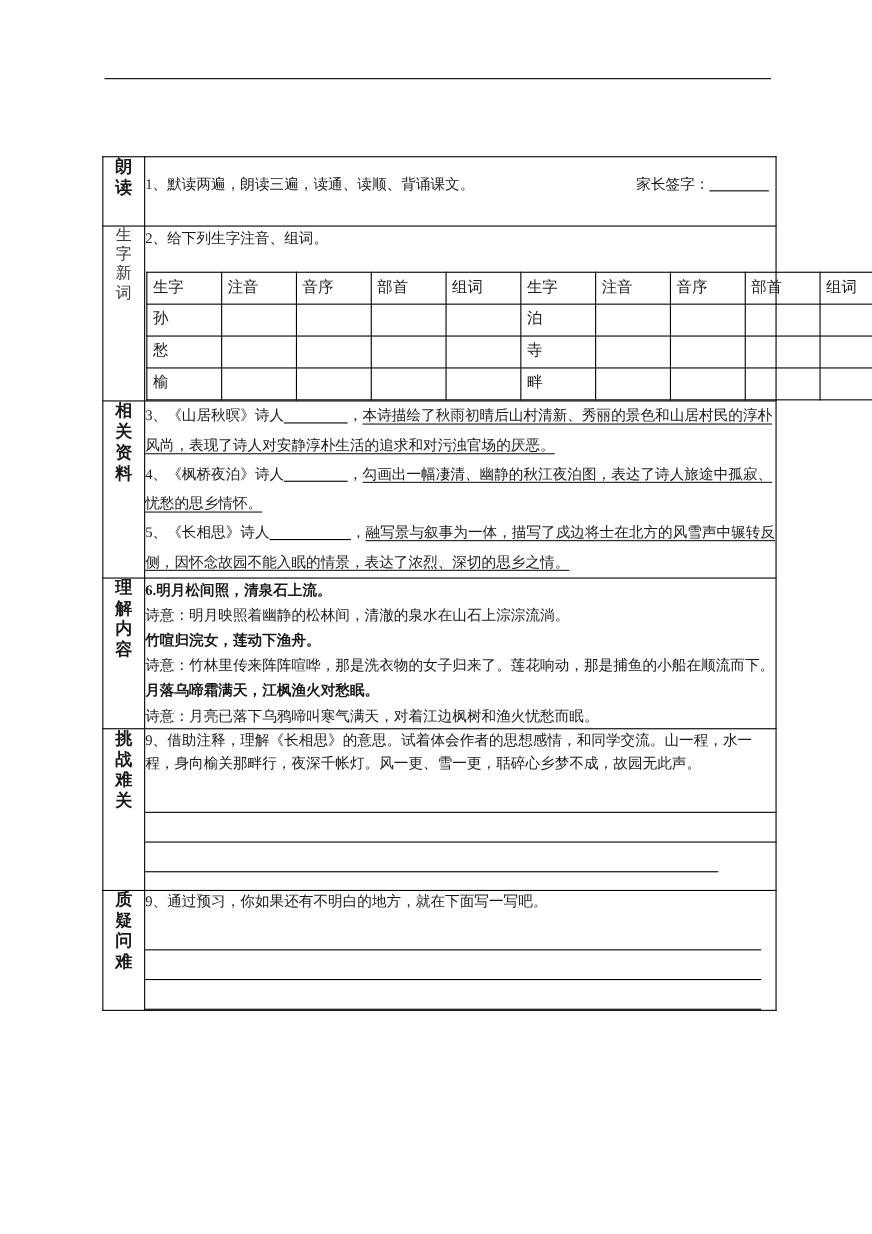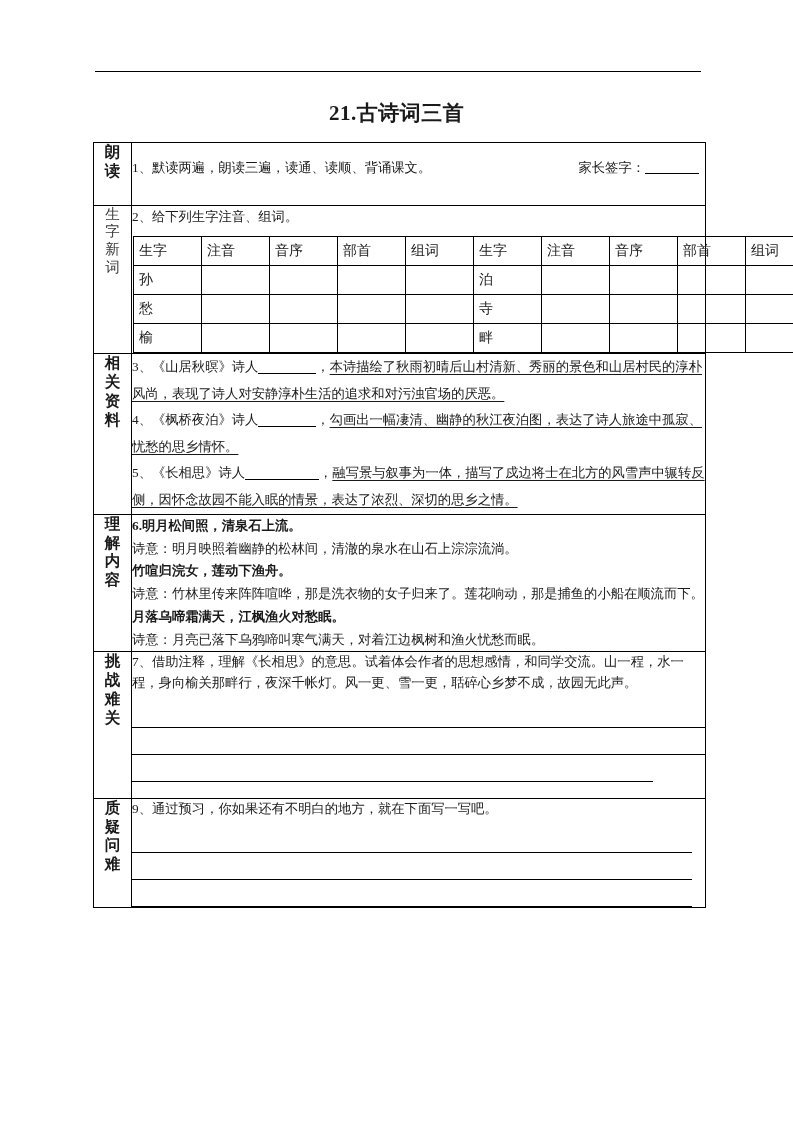--- a/index.html
+++ b/index.html
@@ -88,21 +88,21 @@
   .sign-wrap { margin-right: 6px; }
   .blank-inline {
     display: inline-block;
     width: 54px;
     border-bottom: 1.4px solid #000;
     vertical-align: -2px;
   }
   .row1-pad { height: 26px; }
 
   
-  .vocab-intro { margin-bottom: 9px; }
+  .vocab-intro { margin-bottom: 20px; }
   table.vocab {
     border-collapse: collapse;
     table-layout: fixed;
     width: 570px;
     margin-left: 1px;
   }
   table.vocab td {
     border: 1.1px solid #000;
     height: 26px;
     width: 57px;
@@ -152,21 +152,20 @@
   .wline.w-mid { width: 521px; }
   .tail-pad { height: 16px; }
 </style>
 </head>
 <body>
 
 <div class="page">
 
   <div class="header-rule"></div>
 
-  <div class="doc-title">21.古诗词三首</div>
 
   <table class="sheet">
     <tbody>
 
       <tr>
         <td class="label">
           <span class="ch">朗</span>
           <span class="ch">读</span>
         </td>
         <td class="body">
@@ -282,21 +281,21 @@
       </tr>
 
       <tr>
         <td class="label">
           <span class="ch">挑</span>
           <span class="ch">战</span>
           <span class="ch">难</span>
           <span class="ch">关</span>
         </td>
         <td class="body">
-          <div class="para-block">7、借助注释，理解《长相思》的意思。试着体会作者的思想感情，和同学交流。山一程，水一程，身向榆关那畔行，夜深千帐灯。风一更、雪一更，聒碎心乡梦不成，故园无此声。</div>
+          <div class="para-block">9、借助注释，理解《长相思》的意思。试着体会作者的思想感情，和同学交流。山一程，水一程，身向榆关那畔行，夜深千帐灯。风一更、雪一更，聒碎心乡梦不成，故园无此声。</div>
           <div class="write-lines">
             <div class="wline w-full"></div>
             <div class="wline w-full"></div>
             <div class="wline w-mid"></div>
           </div>
           <div class="tail-pad"></div>
         </td>
       </tr>
 
       <tr>

